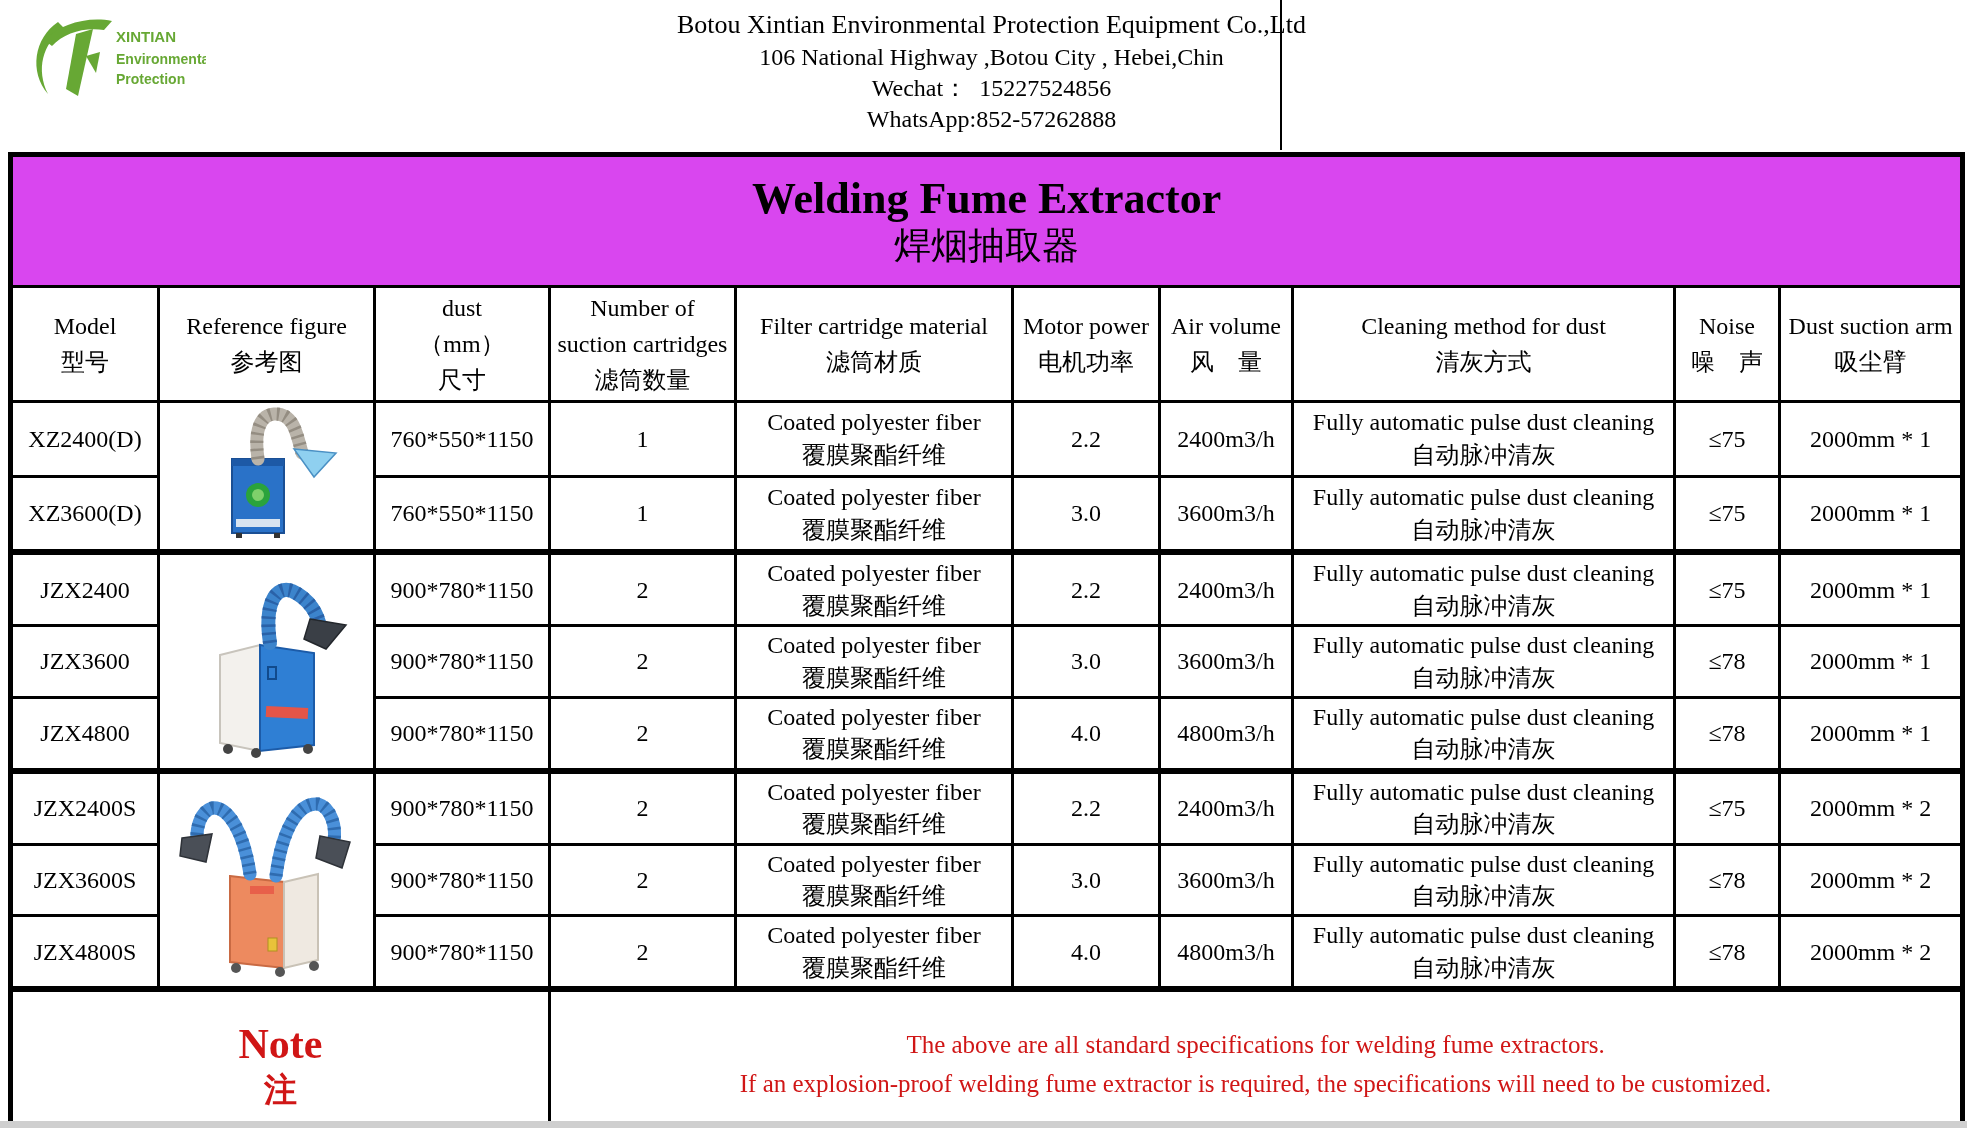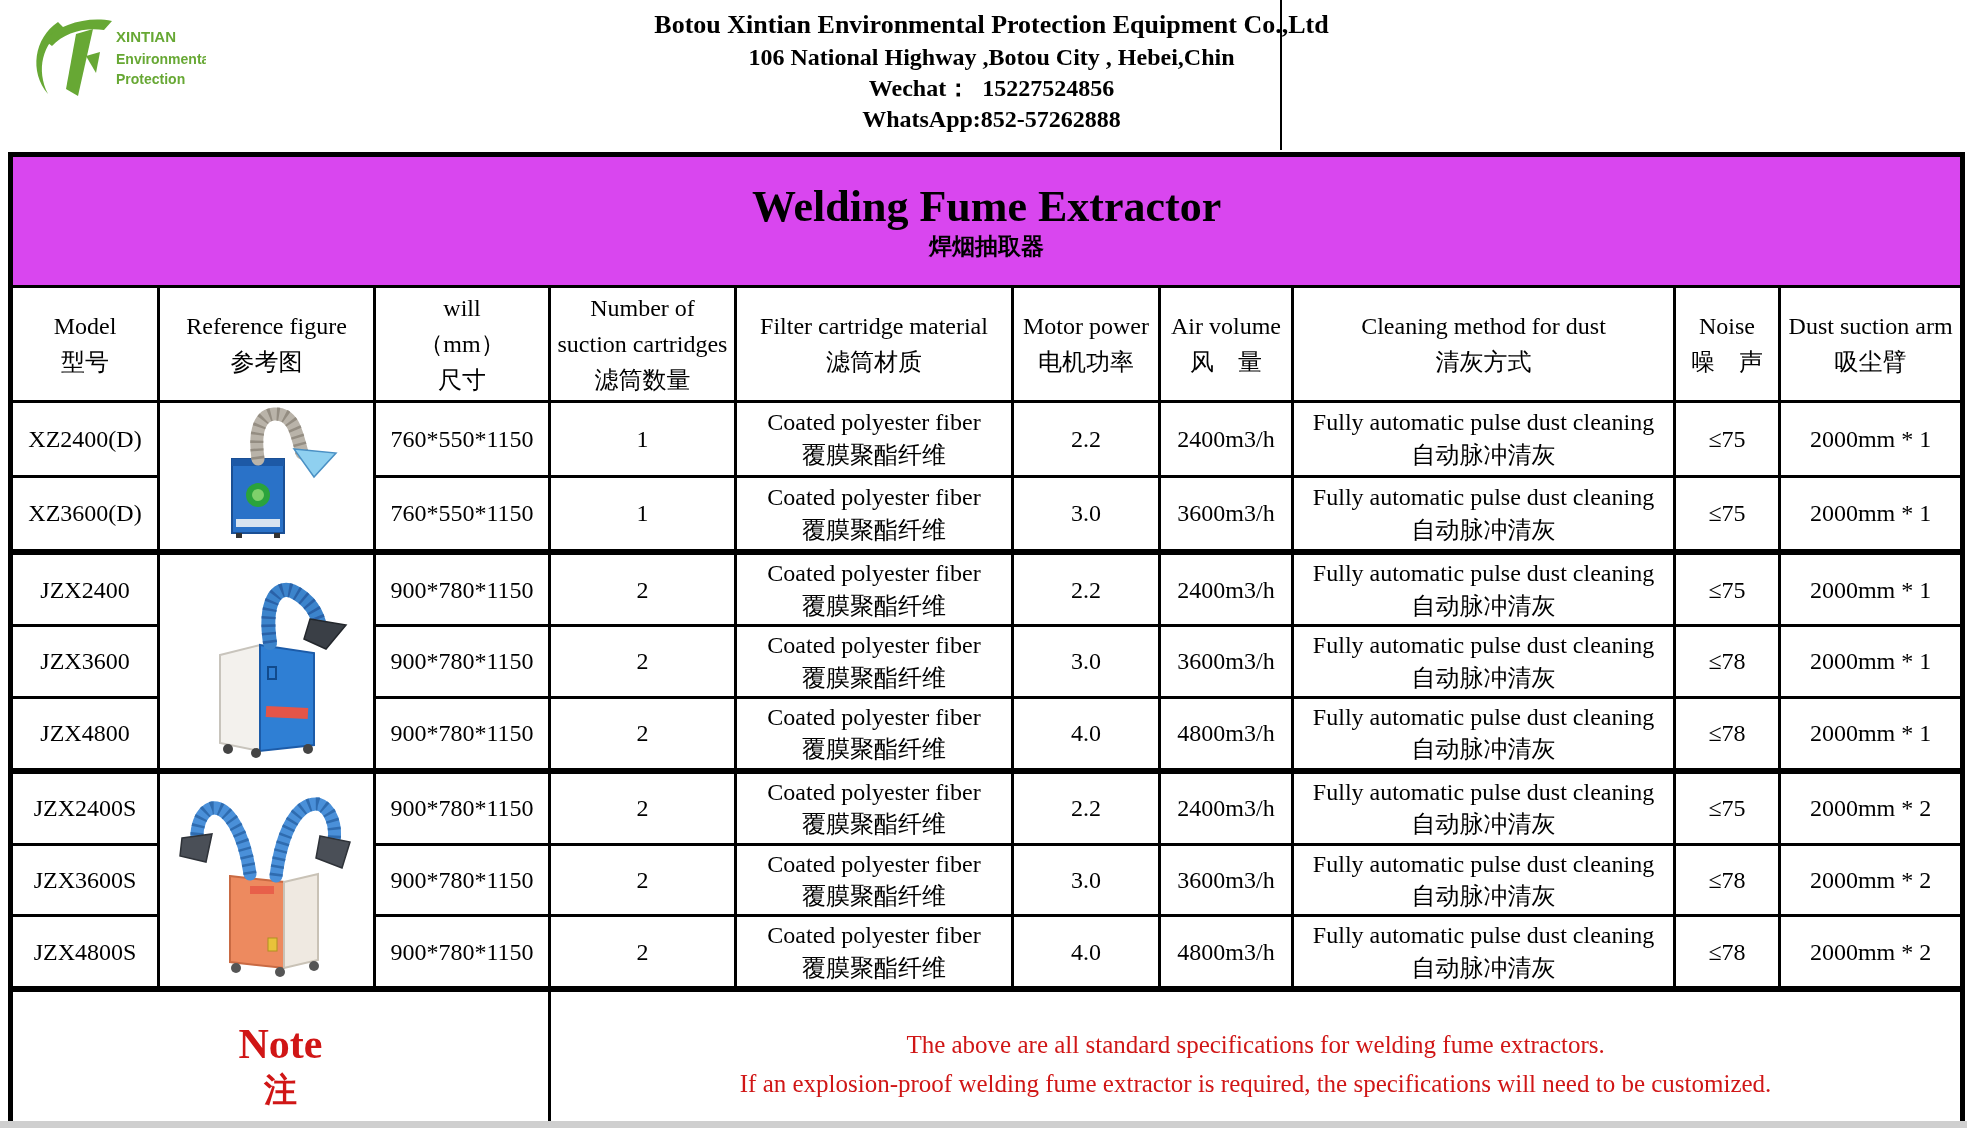--- a/index.html
+++ b/index.html
@@ -4,39 +4,39 @@
 <style>
   html,body{margin:0;padding:0;background:#ffffff;}
   body{
     width:1967px;height:1128px;position:relative;overflow:hidden;
     font-family:"Liberation Serif", serif;color:#000;
   }
   
   .page-header{position:absolute;top:0;left:0;width:1967px;height:192px;background:#fff;}
   .logo{position:absolute;top:6px;left:16px;width:190px;height:104px;}
   .company{position:absolute;top:12px;left:0;width:1967px;text-align:center;}
-  .company-line{font-weight:bold;white-space:pre-wrap;line-height:1.0;margin:0 0 7px 16px;}
+  .company-line{font-weight:normal;white-space:pre-wrap;line-height:1.0;margin:0 0 7px 16px;}
   .cl-0{font-size:26px;}
   .cl-1,.cl-2,.cl-3,.cl-4{font-size:24px;}
   .header-vline{position:absolute;left:1280px;top:0;width:2px;height:150px;background:#000;}
   .bottom-scan-strip{position:absolute;left:0;top:1121px;width:1967px;height:7px;background:#cfcfcf;}
 
   
   .spec-table{
     position:absolute;left:8px;top:152px;
     border-collapse:collapse;table-layout:fixed;width:1952px;
     border:5px solid #000;
   }
   .spec-table td,.spec-table th{
     border:3px solid #000;text-align:center;vertical-align:middle;
     padding:0 2px;font-weight:normal;overflow:hidden;
   }
   .title-cell{height:128px;border-bottom-width:5px;}
   .title-en{font-size:44px;font-weight:bold;line-height:1.15;}
-  .title-zh{font-size:23px;font-weight:bold;line-height:1.2;}
+  .title-zh{font-size:37px;font-weight:normal;line-height:1.2;}
   .hdr-row th{height:112px;font-size:24px;line-height:1.5;}
   .data-row td{height:66px;font-size:24px;line-height:1.35;}
   tr.sep td{border-top-width:6px;}
   .note-row td{height:146px;border-top-width:6px;}
   .fig-cell{padding:0;}
   .note-label-en{font-size:42px;font-weight:bold;line-height:1.2;}
   .note-label-zh{font-size:33px;font-weight:bold;line-height:1.3;}
   .note-text-cell{text-align:left;padding-left:10px;}
   .note-line{font-size:25px;line-height:1.55;display:block;}
   .two-line{display:block;}
@@ -89,21 +89,21 @@
   <tr class="hdr-row">
     <th>
       <span class="two-line">Model</span>
           <span class="two-line">型号</span>
         </th>
     <th>
       <span class="two-line">Reference figure</span>
           <span class="two-line">参考图</span>
         </th>
     <th>
-      <span class="two-line">will</span>
+      <span class="two-line">dust</span>
           <span class="two-line">（mm）</span>
           <span class="two-line">尺寸</span>
         </th>
     <th>
       <span class="two-line">Number of</span>
           <span class="two-line">suction cartridges</span>
           <span class="two-line">滤筒数量</span>
         </th>
     <th>
       <span class="two-line">Filter cartridge material</span>

